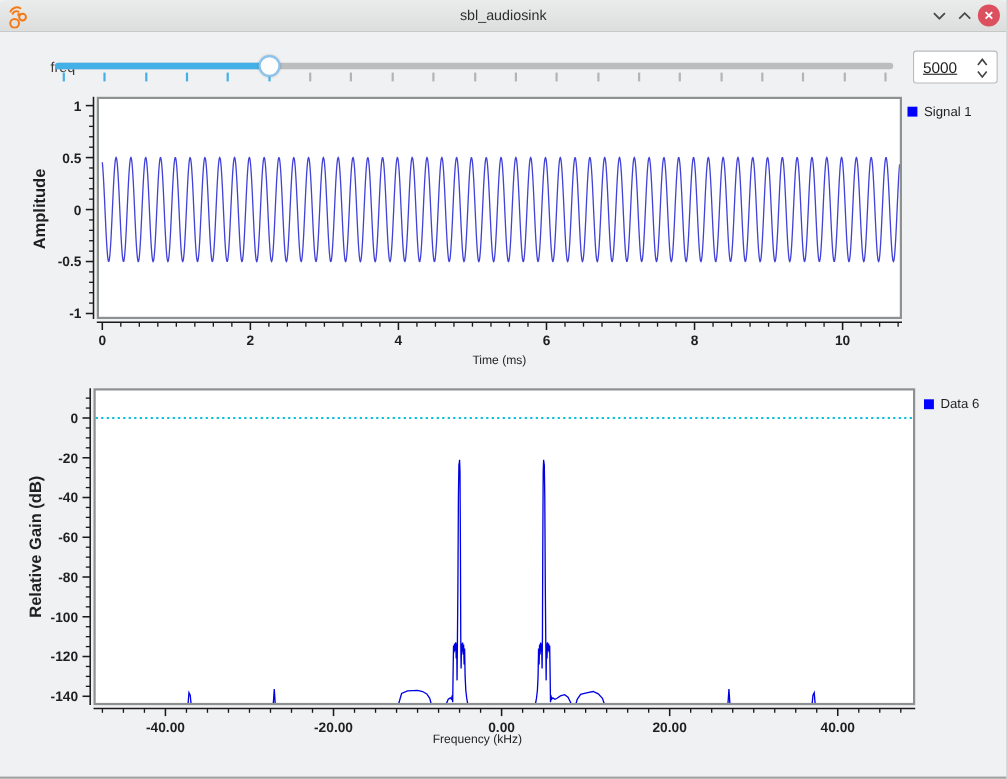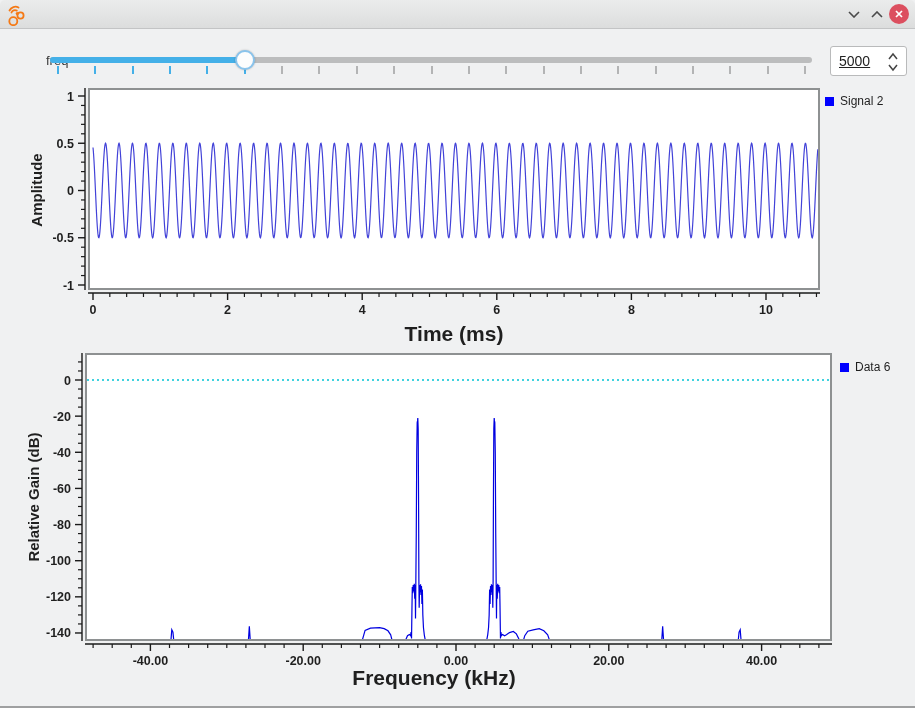--- a/index.html
+++ b/index.html
@@ -31,40 +31,41 @@
     background:#fff;border:1px solid #b9babb;border-radius:3px;box-sizing:border-box;}
   .spinbox input{position:absolute;left:8px;top:3px;width:42px;height:22px;border:0;
     outline:none;font-family:"Liberation Sans",sans-serif;font-size:14px;color:#222;
     background:transparent;padding:0;text-decoration:underline;}
   .spin-btns{position:absolute;right:6px;top:3px;width:14px;height:24px;cursor:pointer;}
   
   .plot-layer{position:absolute;inset:0;pointer-events:none;}
   .plot-layer svg.axes{position:absolute;inset:0;}
   .ytitle{position:absolute;font-size:15px;font-weight:bold;color:#1f1f1f;
     white-space:nowrap;transform:translate(-50%,-50%) rotate(-90deg);}
-  .xtitle{position:absolute;font-size:21px;font-weight:bold;color:#1f1f1f;
+  .xtitle{position:absolute;font-size:11px;font-weight:normal;color:#1f1f1f;
     white-space:nowrap;transform:translateX(-50%);}
   .legend{position:absolute;display:flex;align-items:center;font-size:12px;color:#1f1f1f;}
   .legend .swatch{width:9px;height:9px;margin-right:6px;display:inline-block;}
 </style>
 </head>
 <body>
 
 <div class="window">
 
   <div class="titlebar">
     <svg class="app-icon" viewBox="0 0 22 23">
       <g fill="none" stroke="#f57915" stroke-width="1.8" stroke-linecap="round">
         <path d="M2.5,7.5 A6.5,6.5 0 0 1 11.5,4.5"></path>
         <path d="M4.5,9.5 A3.8,3.8 0 0 1 9.8,7.6"></path>
         <circle cx="13.5" cy="12.5" r="3.1"></circle>
         <circle cx="6.3" cy="18.2" r="4.0"></circle>
       </g>
       <circle cx="10.2" cy="10.4" r="1.5" fill="#f57915"></circle>
     </svg>
+    <div class="win-title">sbl_audiosink</div>
     <div class="winbtn btn-min">
       <svg width="12" height="7" viewBox="0 0 12 7">
           <polyline points="1,1 6,6 11,1" fill="none" stroke="#4a4a4a" stroke-width="1.6"></polyline>
         </svg>
     </div>
     <div class="winbtn btn-max">
       <svg width="12" height="7" viewBox="0 0 12 7">
           <polyline points="1,6 6,1 11,6" fill="none" stroke="#4a4a4a" stroke-width="1.6"></polyline>
         </svg>
     </div>
@@ -201,21 +202,21 @@
         <line x1="81" y1="133.8" x2="85" y2="133.8" stroke="#1a1a1a" stroke-width="1.2"></line>
         <line x1="81" y1="124.35000000000001" x2="85" y2="124.35000000000001" stroke="#1a1a1a" stroke-width="1.2"></line>
         <line x1="81" y1="114.90000000000002" x2="85" y2="114.90000000000002" stroke="#1a1a1a" stroke-width="1.2"></line>
         <line x1="81" y1="105.45000000000002" x2="85" y2="105.45000000000002" stroke="#1a1a1a" stroke-width="1.2"></line>
         <polyline points="93.00,147.54 93.33,151.05 93.66,155.51 93.99,160.78 94.32,166.76 94.65,173.30 94.98,180.24 95.31,187.43 95.64,194.69 95.97,201.85 96.29,208.74 96.62,215.20 96.95,221.08 97.28,226.24 97.61,230.55 97.94,233.92 98.27,236.26 98.60,237.52 98.93,237.68 99.26,236.71 99.59,234.66 99.92,231.57 100.25,227.50 100.58,222.57 100.91,216.87 101.24,210.55 101.57,203.76 101.90,196.66 102.22,189.41 102.55,182.19 102.88,175.16 103.21,168.49 103.54,162.35 103.87,156.87 104.20,152.18 104.53,148.40 104.86,145.61 105.19,143.88 105.52,143.25 105.85,143.74 106.18,145.33 106.51,147.99 106.84,151.65 107.17,156.23 107.50,161.61 107.83,167.68 108.16,174.29 108.48,181.28 108.81,188.49 109.14,195.74 109.47,202.87 109.80,209.71 110.13,216.10 110.46,221.88 110.79,226.92 111.12,231.10 111.45,234.33 111.78,236.51 112.11,237.62 112.44,237.61 112.77,236.48 113.10,234.27 113.43,231.03 113.76,226.84 114.09,221.78 114.42,215.98 114.74,209.59 115.07,202.74 115.40,195.61 115.73,188.35 116.06,181.15 116.39,174.16 116.72,167.56 117.05,161.50 117.38,156.13 117.71,151.57 118.04,147.93 118.37,145.29 118.70,143.72 119.03,143.25 119.36,143.90 119.69,145.65 120.02,148.46 120.35,152.26 120.67,156.96 121.00,162.46 121.33,168.62 121.66,175.29 121.99,182.32 122.32,189.55 122.65,196.79 122.98,203.89 123.31,210.68 123.64,216.98 123.97,222.67 124.30,227.59 124.63,231.63 124.96,234.71 125.29,236.74 125.62,237.68 125.95,237.51 126.28,236.23 126.61,233.86 126.93,230.48 127.26,226.15 127.59,220.98 127.92,215.09 128.25,208.62 128.58,201.72 128.91,194.55 129.24,187.29 129.57,180.11 129.90,173.17 130.23,166.64 130.56,160.68 130.89,155.41 131.22,150.98 131.55,147.48 131.88,144.99 132.21,143.58 132.54,143.28 132.87,144.09 133.19,146.00 133.52,148.95 133.85,152.89 134.18,157.72 134.51,163.32 134.84,169.56 135.17,176.30 135.50,183.37 135.83,190.61 136.16,197.84 136.49,204.91 136.82,211.63 137.15,217.85 137.48,223.43 137.81,228.23 138.14,232.15 138.47,235.07 138.80,236.95 139.12,237.73 139.45,237.39 139.78,235.95 140.11,233.43 140.44,229.90 140.77,225.44 141.10,220.16 141.43,214.18 141.76,207.63 142.09,200.68 142.42,193.50 142.75,186.24 143.08,179.08 143.41,172.19 143.74,165.73 144.07,159.86 144.40,154.71 144.73,150.41 145.06,147.05 145.38,144.72 145.71,143.47 146.04,143.33 146.37,144.30 146.70,146.36 147.03,149.47 147.36,153.54 147.69,158.49 148.02,164.19 148.35,170.51 148.68,177.31 149.01,184.41 149.34,191.66 149.67,198.89 150.00,205.91 150.33,212.57 150.66,218.71 150.99,224.18 151.32,228.86 151.64,232.64 151.97,235.41 152.30,237.13 152.63,237.75 152.96,237.25 153.29,235.65 153.62,232.98 153.95,229.31 154.28,224.72 154.61,219.33 154.94,213.25 155.27,206.64 155.60,199.65 155.93,192.44 156.26,185.18 156.59,178.05 156.92,171.22 157.25,164.84 157.57,159.06 157.90,154.03 158.23,149.86 158.56,146.65 158.89,144.47 159.22,143.38 159.55,143.40 159.88,144.53 160.21,146.75 160.54,150.00 160.87,154.21 161.20,159.28 161.53,165.08 161.86,171.48 162.19,178.33 162.52,185.47 162.85,192.72 163.18,199.93 163.51,206.91 163.83,213.50 164.16,219.55 164.49,224.92 164.82,229.47 165.15,233.10 165.48,235.73 165.81,237.29 166.14,237.75 166.47,237.08 166.80,235.32 167.13,232.51 167.46,228.70 167.79,223.98 168.12,218.48 168.45,212.32 168.78,205.64 169.11,198.61 169.44,191.38 169.77,184.13 170.09,177.04 170.42,170.26 170.75,163.95 171.08,158.28 171.41,153.37 171.74,149.33 172.07,146.26 172.40,144.24 172.73,143.31 173.06,143.50 173.39,144.79 173.72,147.16 174.05,150.56 174.38,154.90 174.71,160.08 175.04,165.98 175.37,172.45 175.70,179.36 176.02,186.52 176.35,193.78 176.68,200.96 177.01,207.90 177.34,214.42 177.67,220.38 178.00,225.64 178.33,230.06 178.66,233.55 178.99,236.03 179.32,237.43 179.65,237.72 179.98,236.90 180.31,234.98 180.64,232.01 180.97,228.06 181.30,223.23 181.63,217.62 181.96,211.37 182.28,204.63 182.61,197.56 182.94,190.32 183.27,183.08 183.60,176.02 183.93,169.30 184.26,163.09 184.59,157.51 184.92,152.72 185.25,148.82 185.58,145.90 185.91,144.04 186.24,143.27 186.57,143.62 186.90,145.07 187.23,147.60 187.56,151.14 187.89,155.61 188.22,160.90 188.54,166.89 188.87,173.44 189.20,180.39 189.53,187.58 189.86,194.84 190.19,201.99 190.52,208.88 190.85,215.33 191.18,221.19 191.51,226.34 191.84,230.63 192.17,233.98 192.50,236.30 192.83,237.54 193.16,237.67 193.49,236.68 193.82,234.61 194.15,231.49 194.47,227.41 194.80,222.46 195.13,216.75 195.46,210.42 195.79,203.62 196.12,196.51 196.45,189.26 196.78,182.04 197.11,175.02 197.44,168.36 197.77,162.23 198.10,156.76 198.43,152.09 198.76,148.33 199.09,145.56 199.42,143.86 199.75,143.25 200.08,143.76 200.41,145.37 200.73,148.05 201.06,151.73 201.39,156.33 201.72,161.73 202.05,167.81 202.38,174.43 202.71,181.43 203.04,188.64 203.37,195.89 203.70,203.02 204.03,209.85 204.36,216.22 204.69,221.99 205.02,227.02 205.35,231.18 205.68,234.38 206.01,236.55 206.34,237.63 206.67,237.59 206.99,236.45 207.32,234.22 207.65,230.96 207.98,226.74 208.31,221.67 208.64,215.86 208.97,209.45 209.30,202.60 209.63,195.46 209.96,188.20 210.29,181.00 210.62,174.02 210.95,167.43 211.28,161.39 211.61,156.03 211.94,151.49 212.27,147.86 212.60,145.25 212.92,143.70 213.25,143.26 213.58,143.93 213.91,145.70 214.24,148.53 214.57,152.35 214.90,157.07 215.23,162.58 215.56,168.75 215.89,175.43 216.22,182.47 216.55,189.69 216.88,196.94 217.21,204.04 217.54,210.81 217.87,217.11 218.20,222.77 218.53,227.68 218.86,231.71 219.18,234.76 219.51,236.77 219.84,237.69 220.17,237.50 220.50,236.19 220.83,233.81 221.16,230.40 221.49,226.05 221.82,220.86 222.15,214.96 222.48,208.48 222.81,201.57 223.14,194.40 223.47,187.15 223.80,179.96 224.13,173.03 224.46,166.51 224.79,160.56 225.12,155.31 225.44,150.90 225.77,147.42 226.10,144.95 226.43,143.57 226.76,143.28 227.09,144.12 227.42,146.05 227.75,149.03 228.08,152.98 228.41,157.83 228.74,163.44 229.07,169.69 229.40,176.44 229.73,183.51 230.06,190.75 230.39,197.99 230.72,205.05 231.05,211.76 231.37,217.98 231.70,223.54 232.03,228.32 232.36,232.22 232.69,235.12 233.02,236.98 233.35,237.73 233.68,237.37 234.01,235.91 234.34,233.37 234.67,229.82 235.00,225.34 235.33,220.04 235.66,214.05 235.99,207.49 236.32,200.54 236.65,193.35 236.98,186.09 237.31,178.93 237.63,172.05 237.96,165.61 238.29,159.75 238.62,154.62 238.95,150.33 239.28,146.99 239.61,144.68 239.94,143.45 240.27,143.34 240.60,144.33 240.93,146.42 241.26,149.54 241.59,153.64 241.92,158.60 242.25,164.31 242.58,170.65 242.91,177.45 243.24,184.56 243.57,191.81 243.89,199.03 244.22,206.05 244.55,212.70 244.88,218.83 245.21,224.29 245.54,228.95 245.87,232.70 246.20,235.46 246.53,237.16 246.86,237.75 247.19,237.23 247.52,235.60 247.85,232.92 248.18,229.22 248.51,224.62 248.84,219.21 249.17,213.12 249.50,206.50 249.82,199.50 250.15,192.29 250.48,185.04 250.81,177.91 251.14,171.08 251.47,164.71 251.80,158.95 252.13,153.94 252.46,149.78 252.79,146.59 253.12,144.44 253.45,143.37 253.78,143.41 254.11,144.57 254.44,146.81 254.77,150.08 255.10,154.31 255.43,159.39 255.76,165.20 256.08,171.61 256.41,178.47 256.74,185.61 257.07,192.87 257.40,200.07 257.73,207.05 258.06,213.63 258.39,219.67 258.72,225.02 259.05,229.56 259.38,233.17 259.71,235.77 260.04,237.31 260.37,237.74 260.70,237.06 261.03,235.28 261.36,232.44 261.69,228.61 262.02,223.88 262.34,218.36 262.67,212.19 263.00,205.50 263.33,198.46 263.66,191.23 263.99,183.99 264.32,176.89 264.65,170.12 264.98,163.83 265.31,158.17 265.64,153.27 265.97,149.26 266.30,146.21 266.63,144.21 266.96,143.31 267.29,143.51 267.62,144.83 267.95,147.22 268.27,150.64 268.60,155.00 268.93,160.19 269.26,166.10 269.59,172.59 269.92,179.50 270.25,186.67 270.58,193.93 270.91,201.11 271.24,208.04 271.57,214.55 271.90,220.50 272.23,225.74 272.56,230.14 272.89,233.61 273.22,236.07 273.55,237.44 273.88,237.71 274.21,236.87 274.53,234.93 274.86,231.94 275.19,227.97 275.52,223.12 275.85,217.50 276.18,211.24 276.51,204.49 276.84,197.41 277.17,190.17 277.50,182.94 277.83,175.88 278.16,169.17 278.49,162.96 278.82,157.41 279.15,152.63 279.48,148.75 279.81,145.85 280.14,144.01 280.47,143.27 280.79,143.64 281.12,145.11 281.45,147.66 281.78,151.22 282.11,155.71 282.44,161.01 282.77,167.02 283.10,173.58 283.43,180.53 283.76,187.73 284.09,194.98 284.42,202.14 284.75,209.01 285.08,215.46 285.41,221.31 285.74,226.43 286.07,230.71 286.40,234.04 286.72,236.33 287.05,237.55 287.38,237.66 287.71,236.65 288.04,234.56 288.37,231.42 288.70,227.32 289.03,222.35 289.36,216.62 289.69,210.28 290.02,203.48 290.35,196.36 290.68,189.11 291.01,181.89 291.34,174.88 291.67,168.23 292.00,162.11 292.33,156.66 292.66,152.01 292.98,148.26 293.31,145.52 293.64,143.83 293.97,143.25 294.30,143.78 294.63,145.42 294.96,148.12 295.29,151.82 295.62,156.43 295.95,161.85 296.28,167.94 296.61,174.57 296.94,181.57 297.27,188.78 297.60,196.04 297.93,203.16 298.26,209.98 298.59,216.35 298.92,222.10 299.24,227.11 299.57,231.25 299.90,234.44 300.23,236.58 300.56,237.64 300.89,237.58 301.22,236.41 301.55,234.16 301.88,230.88 302.21,226.64 302.54,221.56 302.87,215.73 303.20,209.32 303.53,202.46 303.86,195.31 304.19,188.05 304.52,180.85 304.85,173.88 305.17,167.30 305.50,161.27 305.83,155.93 306.16,151.40 306.49,147.80 306.82,145.20 307.15,143.68 307.48,143.26 307.81,143.95 308.14,145.75 308.47,148.60 308.80,152.44 309.13,157.17 309.46,162.70 309.79,168.88 310.12,175.57 310.45,182.61 310.78,189.84 311.11,197.09 311.43,204.18 311.76,210.94 312.09,217.23 312.42,222.88 312.75,227.77 313.08,231.78 313.41,234.81 313.74,236.80 314.07,237.70 314.40,237.48 314.73,236.15 315.06,233.75 315.39,230.32 315.72,225.95 316.05,220.75 316.38,214.83 316.71,208.34 317.04,201.43 317.37,194.26 317.69,187.00 318.02,179.82 318.35,172.90 318.68,166.39 319.01,160.45 319.34,155.22 319.67,150.82 320.00,147.36 320.33,144.91 320.66,143.55 320.99,143.29 321.32,144.15 321.65,146.10 321.98,149.10 322.31,153.07 322.64,157.93 322.97,163.56 323.30,169.83 323.62,176.58 323.95,183.66 324.28,190.90 324.61,198.14 324.94,205.19 325.27,211.89 325.60,218.10 325.93,223.65 326.26,228.41 326.59,232.29 326.92,235.17 327.25,237.00 327.58,237.74 327.91,237.35 328.24,235.87 328.57,233.31 328.90,229.74 329.23,225.24 329.56,219.93 329.88,213.92 330.21,207.36 330.54,200.39 330.87,193.20 331.20,185.94 331.53,178.79 331.86,171.92 332.19,165.48 332.52,159.64 332.85,154.52 333.18,150.25 333.51,146.94 333.84,144.65 334.17,143.44 334.50,143.35 334.83,144.36 335.16,146.47 335.49,149.62 335.82,153.73 336.14,158.71 336.47,164.44 336.80,170.78 337.13,177.59 337.46,184.71 337.79,191.96 338.12,199.18 338.45,206.19 338.78,212.83 339.11,218.95 339.44,224.39 339.77,229.04 340.10,232.77 340.43,235.50 340.76,237.18 341.09,237.75 341.42,237.21 341.75,235.56 342.07,232.85 342.40,229.14 342.73,224.52 343.06,219.09 343.39,212.99 343.72,206.36 344.05,199.36 344.38,192.14 344.71,184.89 345.04,177.77 345.37,170.95 345.70,164.59 346.03,158.84 346.36,153.84 346.69,149.71 347.02,146.54 347.35,144.40 347.68,143.36 348.01,143.43 348.33,144.60 348.66,146.87 348.99,150.16 349.32,154.40 349.65,159.50 349.98,165.33 350.31,171.75 350.64,178.62 350.97,185.76 351.30,193.02 351.63,200.22 351.96,207.19 352.29,213.76 352.62,219.79 352.95,225.12 353.28,229.64 353.61,233.23 353.94,235.82 354.27,237.33 354.59,237.74 354.92,237.03 355.25,235.23 355.58,232.37 355.91,228.52 356.24,223.77 356.57,218.24 356.90,212.06 357.23,205.36 357.56,198.31 357.89,191.08 358.22,183.84 358.55,176.75 358.88,169.99 359.21,163.71 359.54,158.06 359.87,153.18 360.20,149.18 360.52,146.16 360.85,144.18 361.18,143.30 361.51,143.53 361.84,144.87 362.17,147.28 362.50,150.72 362.83,155.10 363.16,160.31 363.49,166.23 363.82,172.73 364.15,179.64 364.48,186.82 364.81,194.08 365.14,201.25 365.47,208.17 365.80,214.68 366.13,220.61 366.46,225.83 366.78,230.22 367.11,233.67 367.44,236.10 367.77,237.46 368.10,237.71 368.43,236.84 368.76,234.88 369.09,231.87 369.42,227.88 369.75,223.01 370.08,217.38 370.41,211.11 370.74,204.35 371.07,197.27 371.40,190.02 371.73,182.79 372.06,175.74 372.39,169.04 372.72,162.84 373.04,157.30 373.37,152.54 373.70,148.68 374.03,145.80 374.36,143.98 374.69,143.26 375.02,143.66 375.35,145.15 375.68,147.72 376.01,151.30 376.34,155.81 376.67,161.13 377.00,167.15 377.33,173.71 377.66,180.68 377.99,187.87 378.32,195.13 378.65,202.28 378.97,209.15 379.30,215.58 379.63,221.42 379.96,226.53 380.29,230.79 380.62,234.09 380.95,236.37 381.28,237.57 381.61,237.65 381.94,236.62 382.27,234.50 382.60,231.35 382.93,227.22 383.26,222.24 383.59,216.50 383.92,210.15 384.25,203.33 384.58,196.22 384.91,188.96 385.23,181.75 385.56,174.74 385.89,168.10 386.22,161.99 386.55,156.56 386.88,151.92 387.21,148.20 387.54,145.47 387.87,143.81 388.20,143.25 388.53,143.81 388.86,145.46 389.19,148.18 389.52,151.90 389.85,156.53 390.18,161.97 390.51,168.07 390.84,174.71 391.17,181.72 391.49,188.93 391.82,196.19 392.15,203.30 392.48,210.12 392.81,216.47 393.14,222.21 393.47,227.20 393.80,231.33 394.13,234.49 394.46,236.61 394.79,237.65 395.12,237.57 395.45,236.38 395.78,234.11 396.11,230.80 396.44,226.55 396.77,221.44 397.10,215.61 397.42,209.18 397.75,202.31 398.08,195.16 398.41,187.91 398.74,180.71 399.07,173.74 399.40,167.17 399.73,161.15 400.06,155.83 400.39,151.32 400.72,147.74 401.05,145.16 401.38,143.66 401.71,143.26 402.04,143.98 402.37,145.79 402.70,148.67 403.03,152.52 403.36,157.28 403.68,162.82 404.01,169.01 404.34,175.71 404.67,182.76 405.00,189.99 405.33,197.24 405.66,204.32 405.99,211.08 406.32,217.35 406.65,222.99 406.98,227.86 407.31,231.85 407.64,234.87 407.97,236.83 408.30,237.71 408.63,237.46 408.96,236.11 409.29,233.69 409.61,230.24 409.94,225.85 410.27,220.64 410.60,214.71 410.93,208.20 411.26,201.28 411.59,194.11 411.92,186.85 412.25,179.68 412.58,172.76 412.91,166.26 413.24,160.33 413.57,155.12 413.90,150.74 414.23,147.30 414.56,144.88 414.89,143.53 415.22,143.30 415.55,144.18 415.87,146.15 416.20,149.17 416.53,153.16 416.86,158.04 417.19,163.68 417.52,169.96 417.85,176.72 418.18,183.81 418.51,191.05 418.84,198.28 419.17,205.33 419.50,212.03 419.83,218.22 420.16,223.75 420.49,228.50 420.82,232.35 421.15,235.22 421.48,237.03 421.81,237.74 422.13,237.34 422.46,235.83 422.79,233.25 423.12,229.66 423.45,225.14 423.78,219.81 424.11,213.79 424.44,207.22 424.77,200.25 425.10,193.05 425.43,185.79 425.76,178.65 426.09,171.78 426.42,165.36 426.75,159.52 427.08,154.42 427.41,150.18 427.74,146.88 428.06,144.61 428.39,143.43 428.72,143.36 429.05,144.40 429.38,146.53 429.71,149.69 430.04,153.82 430.37,158.82 430.70,164.56 431.03,170.92 431.36,177.74 431.69,184.86 432.02,192.11 432.35,199.32 432.68,206.33 433.01,212.96 433.34,219.07 433.67,224.50 434.00,229.12 434.32,232.84 434.65,235.55 434.98,237.20 435.31,237.75 435.64,237.18 435.97,235.51 436.30,232.78 436.63,229.05 436.96,224.41 437.29,218.97 437.62,212.86 437.95,206.22 438.28,199.21 438.61,191.99 438.94,184.74 439.27,177.62 439.60,170.81 439.93,164.46 440.26,158.73 440.58,153.75 440.91,149.63 441.24,146.48 441.57,144.37 441.90,143.35 442.23,143.44 442.56,144.64 442.89,146.92 443.22,150.24 443.55,154.50 443.88,159.61 444.21,165.45 444.54,171.89 444.87,178.76 445.20,185.91 445.53,193.17 445.86,200.36 446.19,207.33 446.51,213.89 446.84,219.90 447.17,225.22 447.50,229.72 447.83,233.30 448.16,235.86 448.49,237.35 448.82,237.74 449.15,237.01 449.48,235.18 449.81,232.30 450.14,228.43 450.47,223.67 450.80,218.12 451.13,211.92 451.46,205.22 451.79,198.17 452.12,190.93 452.45,183.69 452.77,176.61 453.10,169.85 453.43,163.59 453.76,157.96 454.09,153.09 454.42,149.11 454.75,146.11 455.08,144.15 455.41,143.29 455.74,143.54 456.07,144.91 456.40,147.34 456.73,150.80 457.06,155.19 457.39,160.42 457.72,166.36 458.05,172.87 458.38,179.79 458.71,186.97 459.03,194.22 459.36,201.40 459.69,208.31 460.02,214.81 460.35,220.73 460.68,225.93 461.01,230.30 461.34,233.73 461.67,236.14 462.00,237.48 462.33,237.70 462.66,236.81 462.99,234.83 463.32,231.80 463.65,227.79 463.98,222.91 464.31,217.26 464.64,210.97 464.96,204.21 465.29,197.12 465.62,189.87 465.95,182.64 466.28,175.60 466.61,168.91 466.94,162.72 467.27,157.20 467.60,152.45 467.93,148.61 468.26,145.76 468.59,143.96 468.92,143.26 469.25,143.67 469.58,145.20 469.91,147.79 470.24,151.38 470.57,155.91 470.90,161.25 471.22,167.28 471.55,173.85 471.88,180.82 472.21,188.02 472.54,195.28 472.87,202.42 473.20,209.29 473.53,215.71 473.86,221.53 474.19,226.62 474.52,230.86 474.85,234.15 475.18,236.41 475.51,237.58 475.84,237.64 476.17,236.59 476.50,234.45 476.83,231.27 477.16,227.13 477.48,222.13 477.81,216.38 478.14,210.01 478.47,203.19 478.80,196.07 479.13,188.82 479.46,181.60 479.79,174.60 480.12,167.97 480.45,161.87 480.78,156.45 481.11,151.84 481.44,148.13 481.77,145.43 482.10,143.79 482.43,143.25 482.76,143.83 483.09,145.51 483.41,148.25 483.74,151.99 484.07,156.64 484.40,162.09 484.73,168.20 485.06,174.85 485.39,181.86 485.72,189.08 486.05,196.33 486.38,203.45 486.71,210.25 487.04,216.60 487.37,222.32 487.70,227.30 488.03,231.40 488.36,234.54 488.69,236.65 489.02,237.66 489.35,237.55 489.67,236.34 490.00,234.05 490.33,230.72 490.66,226.45 490.99,221.33 491.32,215.48 491.65,209.04 491.98,202.17 492.31,195.02 492.64,187.76 492.97,180.56 493.30,173.61 493.63,167.04 493.96,161.04 494.29,155.73 494.62,151.24 494.95,147.67 495.28,145.12 495.61,143.64 495.93,143.27 496.26,144.01 496.59,145.84 496.92,148.73 497.25,152.61 497.58,157.38 497.91,162.94 498.24,169.14 498.57,175.85 498.90,182.91 499.23,190.14 499.56,197.38 499.89,204.46 500.22,211.21 500.55,217.47 500.88,223.10 501.21,227.95 501.54,231.92 501.86,234.92 502.19,236.86 502.52,237.71 502.85,237.45 503.18,236.07 503.51,233.63 503.84,230.16 504.17,225.76 504.50,220.52 504.83,214.58 505.16,208.07 505.49,201.14 505.82,193.96 506.15,186.70 506.48,179.53 506.81,172.62 507.14,166.13 507.47,160.22 507.80,155.02 508.12,150.66 508.45,147.24 508.78,144.84 509.11,143.52 509.44,143.30 509.77,144.21 510.10,146.20 510.43,149.24 510.76,153.25 511.09,158.15 511.42,163.81 511.75,170.09 512.08,176.86 512.41,183.95 512.74,191.20 513.07,198.43 513.40,205.47 513.73,212.16 514.06,218.34 514.38,223.86 514.71,228.59 515.04,232.42 515.37,235.27 515.70,237.05 516.03,237.74 516.36,237.32 516.69,235.78 517.02,233.18 517.35,229.57 517.68,225.04 518.01,219.70 518.34,213.66 518.67,207.08 519.00,200.10 519.33,192.90 519.66,185.65 519.99,178.50 520.31,171.64 520.64,165.23 520.97,159.41 521.30,154.33 521.63,150.10 521.96,146.82 522.29,144.58 522.62,143.42 522.95,143.37 523.28,144.43 523.61,146.58 523.94,149.77 524.27,153.92 524.60,158.93 524.93,164.69 525.26,171.05 525.59,177.88 525.92,185.00 526.25,192.26 526.57,199.47 526.90,206.47 527.23,213.09 527.56,219.19 527.89,224.60 528.22,229.21 528.55,232.90 528.88,235.59 529.21,237.22 529.54,237.75 529.87,237.16 530.20,235.47 530.53,232.72 530.86,228.97 531.19,224.31 531.52,218.86 531.85,212.73 532.18,206.08 532.51,199.06 532.83,191.84 533.16,184.59 533.49,177.48 533.82,170.68 534.15,164.34 534.48,158.62 534.81,153.66 535.14,149.56 535.47,146.43 535.80,144.34 536.13,143.34 536.46,143.45 536.79,144.68 537.12,146.98 537.45,150.31 537.78,154.60 538.11,159.72 538.44,165.58 538.76,172.02 539.09,178.90 539.42,186.06 539.75,193.32 540.08,200.51 540.41,207.46 540.74,214.02 541.07,220.02 541.40,225.32 541.73,229.80 542.06,233.36 542.39,235.90 542.72,237.37 543.05,237.73 543.38,236.98 543.71,235.13 544.04,232.23 544.37,228.34 544.70,223.56 545.02,218.00 545.35,211.79 545.68,205.08 546.01,198.02 546.34,190.79 546.67,183.54 547.00,176.47 547.33,169.72 547.66,163.47 547.99,157.85 548.32,153.00 548.65,149.04 548.98,146.06 549.31,144.12 549.64,143.29 549.97,143.56 550.30,144.95 550.63,147.40 550.96,150.88 551.28,155.29 551.61,160.54 551.94,166.49 552.27,173.00 552.60,179.93 552.93,187.11 553.26,194.37 553.59,201.54 553.92,208.45 554.25,214.93 554.58,220.84 554.91,226.03 555.24,230.38 555.57,233.79 555.90,236.18 556.23,237.49 556.56,237.69 556.89,236.78 557.21,234.77 557.54,231.72 557.87,227.70 558.20,222.80 558.53,217.13 558.86,210.84 559.19,204.07 559.52,196.97 559.85,189.73 560.18,182.50 560.51,175.46 560.84,168.78 561.17,162.60 561.50,157.09 561.83,152.37 562.16,148.54 562.49,145.71 562.82,143.93 563.15,143.26 563.47,143.69 563.80,145.24 564.13,147.85 564.46,151.47 564.79,156.01 565.12,161.36 565.45,167.40 565.78,173.99 566.11,180.97 566.44,188.17 566.77,195.43 567.10,202.57 567.43,209.42 567.76,215.83 568.09,221.64 568.42,226.72 568.75,230.94 569.08,234.21 569.41,236.44 569.73,237.59 570.06,237.63 570.39,236.55 570.72,234.39 571.05,231.20 571.38,227.04 571.71,222.02 572.04,216.25 572.37,209.88 572.70,203.05 573.03,195.92 573.36,188.67 573.69,181.46 574.02,174.46 574.35,167.84 574.68,161.76 575.01,156.35 575.34,151.75 575.66,148.07 575.99,145.38 576.32,143.77 576.65,143.25 576.98,143.85 577.31,145.55 577.64,148.32 577.97,152.08 578.30,156.74 578.63,162.20 578.96,168.33 579.29,174.99 579.62,182.01 579.95,189.23 580.28,196.48 580.61,203.59 580.94,210.39 581.27,216.72 581.60,222.43 581.92,227.39 582.25,231.48 582.58,234.60 582.91,236.68 583.24,237.67 583.57,237.54 583.90,236.31 584.23,233.99 584.56,230.65 584.89,226.36 585.22,221.22 585.55,215.36 585.88,208.91 586.21,202.02 586.54,194.87 586.87,187.61 587.20,180.42 587.53,173.47 587.86,166.92 588.18,160.92 588.51,155.63 588.84,151.15 589.17,147.61 589.50,145.08 589.83,143.62 590.16,143.27 590.49,144.03 590.82,145.89 591.15,148.80 591.48,152.70 591.81,157.49 592.14,163.06 592.47,169.28 592.80,175.99 593.13,183.05 593.46,190.29 593.79,197.53 594.11,204.60 594.44,211.35 594.77,217.60 595.10,223.21 595.43,228.04 595.76,231.99 596.09,234.97 596.42,236.89 596.75,237.72 597.08,237.43 597.41,236.03 597.74,233.56 598.07,230.08 598.40,225.66 598.73,220.41 599.06,214.45 599.39,207.93 599.72,200.99 600.05,193.81 600.37,186.55 600.70,179.39 601.03,172.48 601.36,166.00 601.69,160.10 602.02,154.92 602.35,150.58 602.68,147.18 603.01,144.80 603.34,143.50 603.67,143.31 604.00,144.24 604.33,146.25 604.66,149.31 604.99,153.35 605.32,158.26 605.65,163.93 605.98,170.23 606.31,177.00 606.63,184.10 606.96,191.35 607.29,198.57 607.62,205.61 607.95,212.29 608.28,218.46 608.61,223.96 608.94,228.68 609.27,232.49 609.60,235.31 609.93,237.08 610.26,237.74 610.59,237.29 610.92,235.74 611.25,233.12 611.58,229.49 611.91,224.94 612.24,219.58 612.56,213.53 612.89,206.94 613.22,199.96 613.55,192.76 613.88,185.50 614.21,178.36 614.54,171.51 614.87,165.10 615.20,159.30 615.53,154.23 615.86,150.02 616.19,146.77 616.52,144.54 616.85,143.40 617.18,143.38 617.51,144.46 617.84,146.63 618.17,149.84 618.50,154.01 618.82,159.04 619.15,164.81 619.48,171.19 619.81,178.02 620.14,185.15 620.47,192.41 620.80,199.62 621.13,206.61 621.46,213.23 621.79,219.30 622.12,224.70 622.45,229.29 622.78,232.97 623.11,235.64 623.44,237.25 623.77,237.75 624.10,237.14 624.43,235.42 624.76,232.65 625.08,228.88 625.41,224.21 625.74,218.74 626.07,212.60 626.40,205.94 626.73,198.92 627.06,191.70 627.39,184.45 627.72,177.34 628.05,170.54 628.38,164.22 628.71,158.51 629.04,153.56 629.37,149.49 629.70,146.38 630.03,144.31 630.36,143.33 630.69,143.47 631.01,144.71 631.34,147.04 631.67,150.39 632.00,154.69 632.33,159.84 632.66,165.71 632.99,172.16 633.32,179.05 633.65,186.21 633.98,193.46 634.31,200.65 634.64,207.60 634.97,214.15 635.30,220.14 635.63,225.42 635.96,229.89 636.29,233.42 636.62,235.94 636.95,237.39 637.27,237.73 637.60,236.95 637.93,235.08 638.26,232.16 638.59,228.25 638.92,223.46 639.25,217.88 639.58,211.66 639.91,204.94 640.24,197.87 640.57,190.64 640.90,183.40 641.23,176.33 641.56,169.59 641.89,163.34 642.22,157.74 642.55,152.91 642.88,148.97 643.21,146.01 643.53,144.10 643.86,143.28 644.19,143.58 644.52,144.99 644.85,147.47 645.18,150.96 645.51,155.39 645.84,160.65 646.17,166.61 646.50,173.14 646.83,180.08 647.16,187.26 647.49,194.52 647.82,201.69 648.15,208.59 648.48,215.06 648.81,220.95 649.14,226.13 649.46,230.46 649.79,233.85 650.12,236.22 650.45,237.51 650.78,237.69 651.11,236.75 651.44,234.72 651.77,231.65 652.10,227.61 652.43,222.69 652.76,217.01 653.09,210.71 653.42,203.92 653.75,196.83 654.08,189.58 654.41,182.35 654.74,175.32 655.07,168.64 655.40,162.48 655.72,156.99 656.05,152.28 656.38,148.47 656.71,145.66 657.04,143.91 657.37,143.25 657.70,143.72 658.03,145.28 658.36,147.91 658.69,151.55 659.02,156.11 659.35,161.48 659.68,167.53 660.01,174.13 660.34,181.11 660.67,188.32 661.00,195.58 661.33,202.71 661.66,209.56 661.98,215.96 662.31,221.76 662.64,226.81 662.97,231.02 663.30,234.26 663.63,236.48 663.96,237.60 664.29,237.62 664.62,236.52 664.95,234.34 665.28,231.12 665.61,226.94 665.94,221.91 666.27,216.13 666.60,209.74 666.93,202.91 667.26,195.77 667.59,188.52 667.91,181.31 668.24,174.32 668.57,167.71 668.90,161.64 669.23,156.25 669.56,151.67 669.89,148.00 670.22,145.34 670.55,143.74 670.88,143.25 671.21,143.88 671.54,145.60 671.87,148.38 672.20,152.16 672.53,156.85 672.86,162.32 673.19,168.47 673.52,175.13 673.85,182.15 674.17,189.38 674.50,196.63 674.83,203.73 675.16,210.52 675.49,216.84 675.82,222.54 676.15,227.48 676.48,231.55 676.81,234.65 677.14,236.71 677.47,237.67 677.80,237.53 678.13,236.27 678.46,233.93 678.79,230.57 679.12,226.26 679.45,221.11 679.78,215.23 680.11,208.77 680.43,201.88 680.76,194.72 681.09,187.46 681.42,180.27 681.75,173.33 682.08,166.79 682.41,160.81 682.74,155.53 683.07,151.07 683.40,147.55 683.73,145.04 684.06,143.60 684.39,143.27 684.72,144.06 685.05,145.94 685.38,148.87 685.71,152.79 686.04,157.60 686.36,163.18 686.69,169.41 687.02,176.13 687.35,183.20 687.68,190.44 688.01,197.68 688.34,204.75 688.67,211.48 689.00,217.72 689.33,223.31 689.66,228.13 689.99,232.07 690.32,235.02 690.65,236.92 690.98,237.72 691.31,237.41 691.64,235.99 691.97,233.50 692.30,230.00 692.62,225.56 692.95,220.29 693.28,214.32 693.61,207.79 693.94,200.85 694.27,193.66 694.60,186.41 694.93,179.24 695.26,172.35 695.59,165.88 695.92,159.99 696.25,154.82 696.58,150.50 696.91,147.12 697.24,144.76 697.57,143.49 697.90,143.32 698.23,144.27 698.55,146.30 698.88,149.39 699.21,153.44 699.54,158.37 699.87,164.05 700.20,170.36 700.53,177.15 700.86,184.25 701.19,191.50 701.52,198.72 701.85,205.75 702.18,212.42 702.51,218.58 702.84,224.07 703.17,228.76 703.50,232.56 703.83,235.36 704.16,237.10 704.49,237.75 704.81,237.27 705.14,235.70 705.47,233.05 705.80,229.41 706.13,224.84 706.46,219.46 706.79,213.40 707.12,206.80 707.45,199.81 707.78,192.61 708.11,185.35 708.44,178.22 708.77,171.37 709.10,164.98 709.43,159.19 709.76,154.14 710.09,149.94 710.42,146.71 710.75,144.51 711.07,143.39 711.40,143.39 711.73,144.50 712.06,146.69 712.39,149.92 712.72,154.10 713.05,159.15 713.38,164.94 713.71,171.32 714.04,178.17 714.37,185.30 714.70,192.55 715.03,199.76 715.36,206.75 715.69,213.36 716.02,219.42 716.35,224.80 716.68,229.38 717.00,233.03 717.33,235.68 717.66,237.27 717.99,237.75 718.32,237.11 718.65,235.38 718.98,232.58 719.31,228.79 719.64,224.10 719.97,218.62 720.30,212.47 720.63,205.80 720.96,198.77 721.29,191.55 721.62,184.30 721.95,177.20 722.28,170.41 722.61,164.09 722.94,158.40 723.26,153.47 723.59,149.41 723.92,146.32 724.25,144.28 724.58,143.32 724.91,143.48 725.24,144.75 725.57,147.10 725.90,150.47 726.23,154.79 726.56,159.95 726.89,165.83 727.22,172.30 727.55,179.19 727.88,186.35 728.21,193.61 728.54,200.80 728.87,207.74 729.20,214.28 729.52,220.25 729.85,225.52 730.18,229.97 730.51,233.48 730.84,235.98 731.17,237.41 731.50,237.72 731.83,236.93 732.16,235.03 732.49,232.09 732.82,228.16 733.15,223.35 733.48,217.76 733.81,211.53 734.14,204.80 734.47,197.73 734.80,190.49 735.13,183.25 735.45,176.18 735.78,169.45 736.11,163.22 736.44,157.63 736.77,152.82 737.10,148.90 737.43,145.96 737.76,144.07 738.09,143.28 738.42,143.60 738.75,145.03 739.08,147.53 739.41,151.04 739.74,155.49 740.07,160.77 740.40,166.74 740.73,173.28 741.06,180.22 741.39,187.41 741.71,194.67 742.04,201.83 742.37,208.72 742.70,215.19 743.03,221.07 743.36,226.23 743.69,230.54 744.02,233.91 744.35,236.26 744.68,237.52 745.01,237.68 745.34,236.72 745.67,234.67 746.00,231.58 746.33,227.52 746.66,222.58 746.99,216.89 747.32,210.57 747.65,203.78 747.97,196.68 748.30,189.43 748.63,182.21 748.96,175.18 749.29,168.51 749.62,162.36 749.95,156.88 750.28,152.19 750.61,148.41 750.94,145.62 751.27,143.88 751.60,143.25 751.93,143.74 752.26,145.32 752.59,147.98 752.92,151.64 753.25,156.21 753.58,161.60 753.90,167.66 754.23,174.27 754.56,181.26 754.89,188.47 755.22,195.72 755.55,202.85 755.88,209.70 756.21,216.08 756.54,221.87 756.87,226.91 757.20,231.09 757.53,234.32 757.86,236.51 758.19,237.61 758.52,237.61 758.85,236.49 759.18,234.28 759.51,231.04 759.84,226.85 760.16,221.79 760.49,216.00 760.82,209.61 761.15,202.76 761.48,195.63 761.81,188.37 762.14,181.17 762.47,174.18 762.80,167.58 763.13,161.52 763.46,156.15 763.79,151.58 764.12,147.94 764.45,145.30 764.78,143.72 765.11,143.25 765.44,143.90 765.77,145.65 766.10,148.45 766.42,152.25 766.75,156.95 767.08,162.44 767.41,168.60 767.74,175.27 768.07,182.30 768.40,189.53 768.73,196.77 769.06,203.87 769.39,210.66 769.72,216.97 770.05,222.65 770.38,227.58 770.71,231.62 771.04,234.70 771.37,236.74 771.70,237.68 772.03,237.51 772.35,236.23 772.68,233.87 773.01,230.49 773.34,226.16 773.67,220.99 774.00,215.10 774.33,208.63 774.66,201.74 774.99,194.57 775.32,187.31 775.65,180.13 775.98,173.19 776.31,166.66 776.64,160.69 776.97,155.43 777.30,150.99 777.63,147.49 777.96,145.00 778.29,143.58 778.61,143.28 778.94,144.09 779.27,145.99 779.60,148.94 779.93,152.88 780.26,157.70 780.59,163.30 780.92,169.54 781.25,176.28 781.58,183.35 781.91,190.59 782.24,197.82 782.57,204.89 782.90,211.61 783.23,217.84 783.56,223.42 783.89,228.22 784.22,232.14 784.55,235.07 784.87,236.95 785.20,237.73 785.53,237.39 785.86,235.95 786.19,233.44 786.52,229.92 786.85,225.46 787.18,220.18 787.51,214.19 787.84,207.65 788.17,200.70 788.50,193.52 788.83,186.26 789.16,179.10 789.49,172.21 789.82,165.75 790.15,159.88 790.48,154.73 790.80,150.42 791.13,147.06 791.46,144.73 791.79,143.47 792.12,143.33 792.45,144.30 792.78,146.36 793.11,149.46 793.44,153.53 793.77,158.47 794.10,164.17 794.43,170.50 794.76,177.29 795.09,184.39 795.42,191.64 795.75,198.87 796.08,205.89 796.41,212.55 796.74,218.69 797.06,224.17 797.39,228.85 797.72,232.63 798.05,235.41 798.38,237.13 798.71,237.75 799.04,237.25 799.37,235.65 799.70,232.99 800.03,229.32 800.36,224.74 800.69,219.34 801.02,213.27 801.35,206.66 801.68,199.67 802.01,192.46 802.34,185.20 802.67,178.07 803.00,171.24 803.32,164.85 803.65,159.08 803.98,154.04 804.31,149.87 804.64,146.65 804.97,144.47 805.30,143.38 805.63,143.40 805.96,144.53 806.29,146.75 806.62,149.99 806.95,154.20 807.28,159.26 807.61,165.06 807.94,171.46 808.27,178.31 808.60,185.45 808.93,192.70 809.25,199.91 809.58,206.89 809.91,213.49 810.24,219.54 810.57,224.91 810.90,229.46 811.23,233.10 811.56,235.73 811.89,237.29 812.22,237.75 812.55,237.09 812.88,235.33 813.21,232.52 813.54,228.71 813.87,224.00 814.20,218.50 814.53,212.34 814.86,205.66 815.19,198.63 815.51,191.40 815.84,184.15 816.17,177.05 816.50,170.27 816.83,163.97 817.16,158.29 817.49,153.38 817.82,149.34" fill="none" stroke="#4242d8" stroke-width="1.2" clip-path="url(#clip0)"></polyline>
       </svg>
     <div class="ytitle" style="left:36px;top:190px;">Amplitude</div>
     <div class="xtitle" style="left:454px;top:322px;">Time (ms)</div>
     <div class="legend" style="left:825px;top:94px;">
       <span class="swatch" style="background: rgb(0, 0, 255);"></span>
-      <span>Signal 2</span>
+      <span>Signal 1</span>
     </div>
   </div>
 
   <div class="plot-layer" id="plot1">
     <svg class="axes" width="915" height="708">
         <rect x="86" y="354" width="745" height="286" fill="#ffffff" stroke="#8e9192" stroke-width="2"></rect>
         <clipPath id="clip1">
           <rect x="87" y="355" width="743" height="284"></rect>
         </clipPath>
         <line x1="82" y1="353" x2="82" y2="641" stroke="#1a1a1a" stroke-width="1.4"></line>

